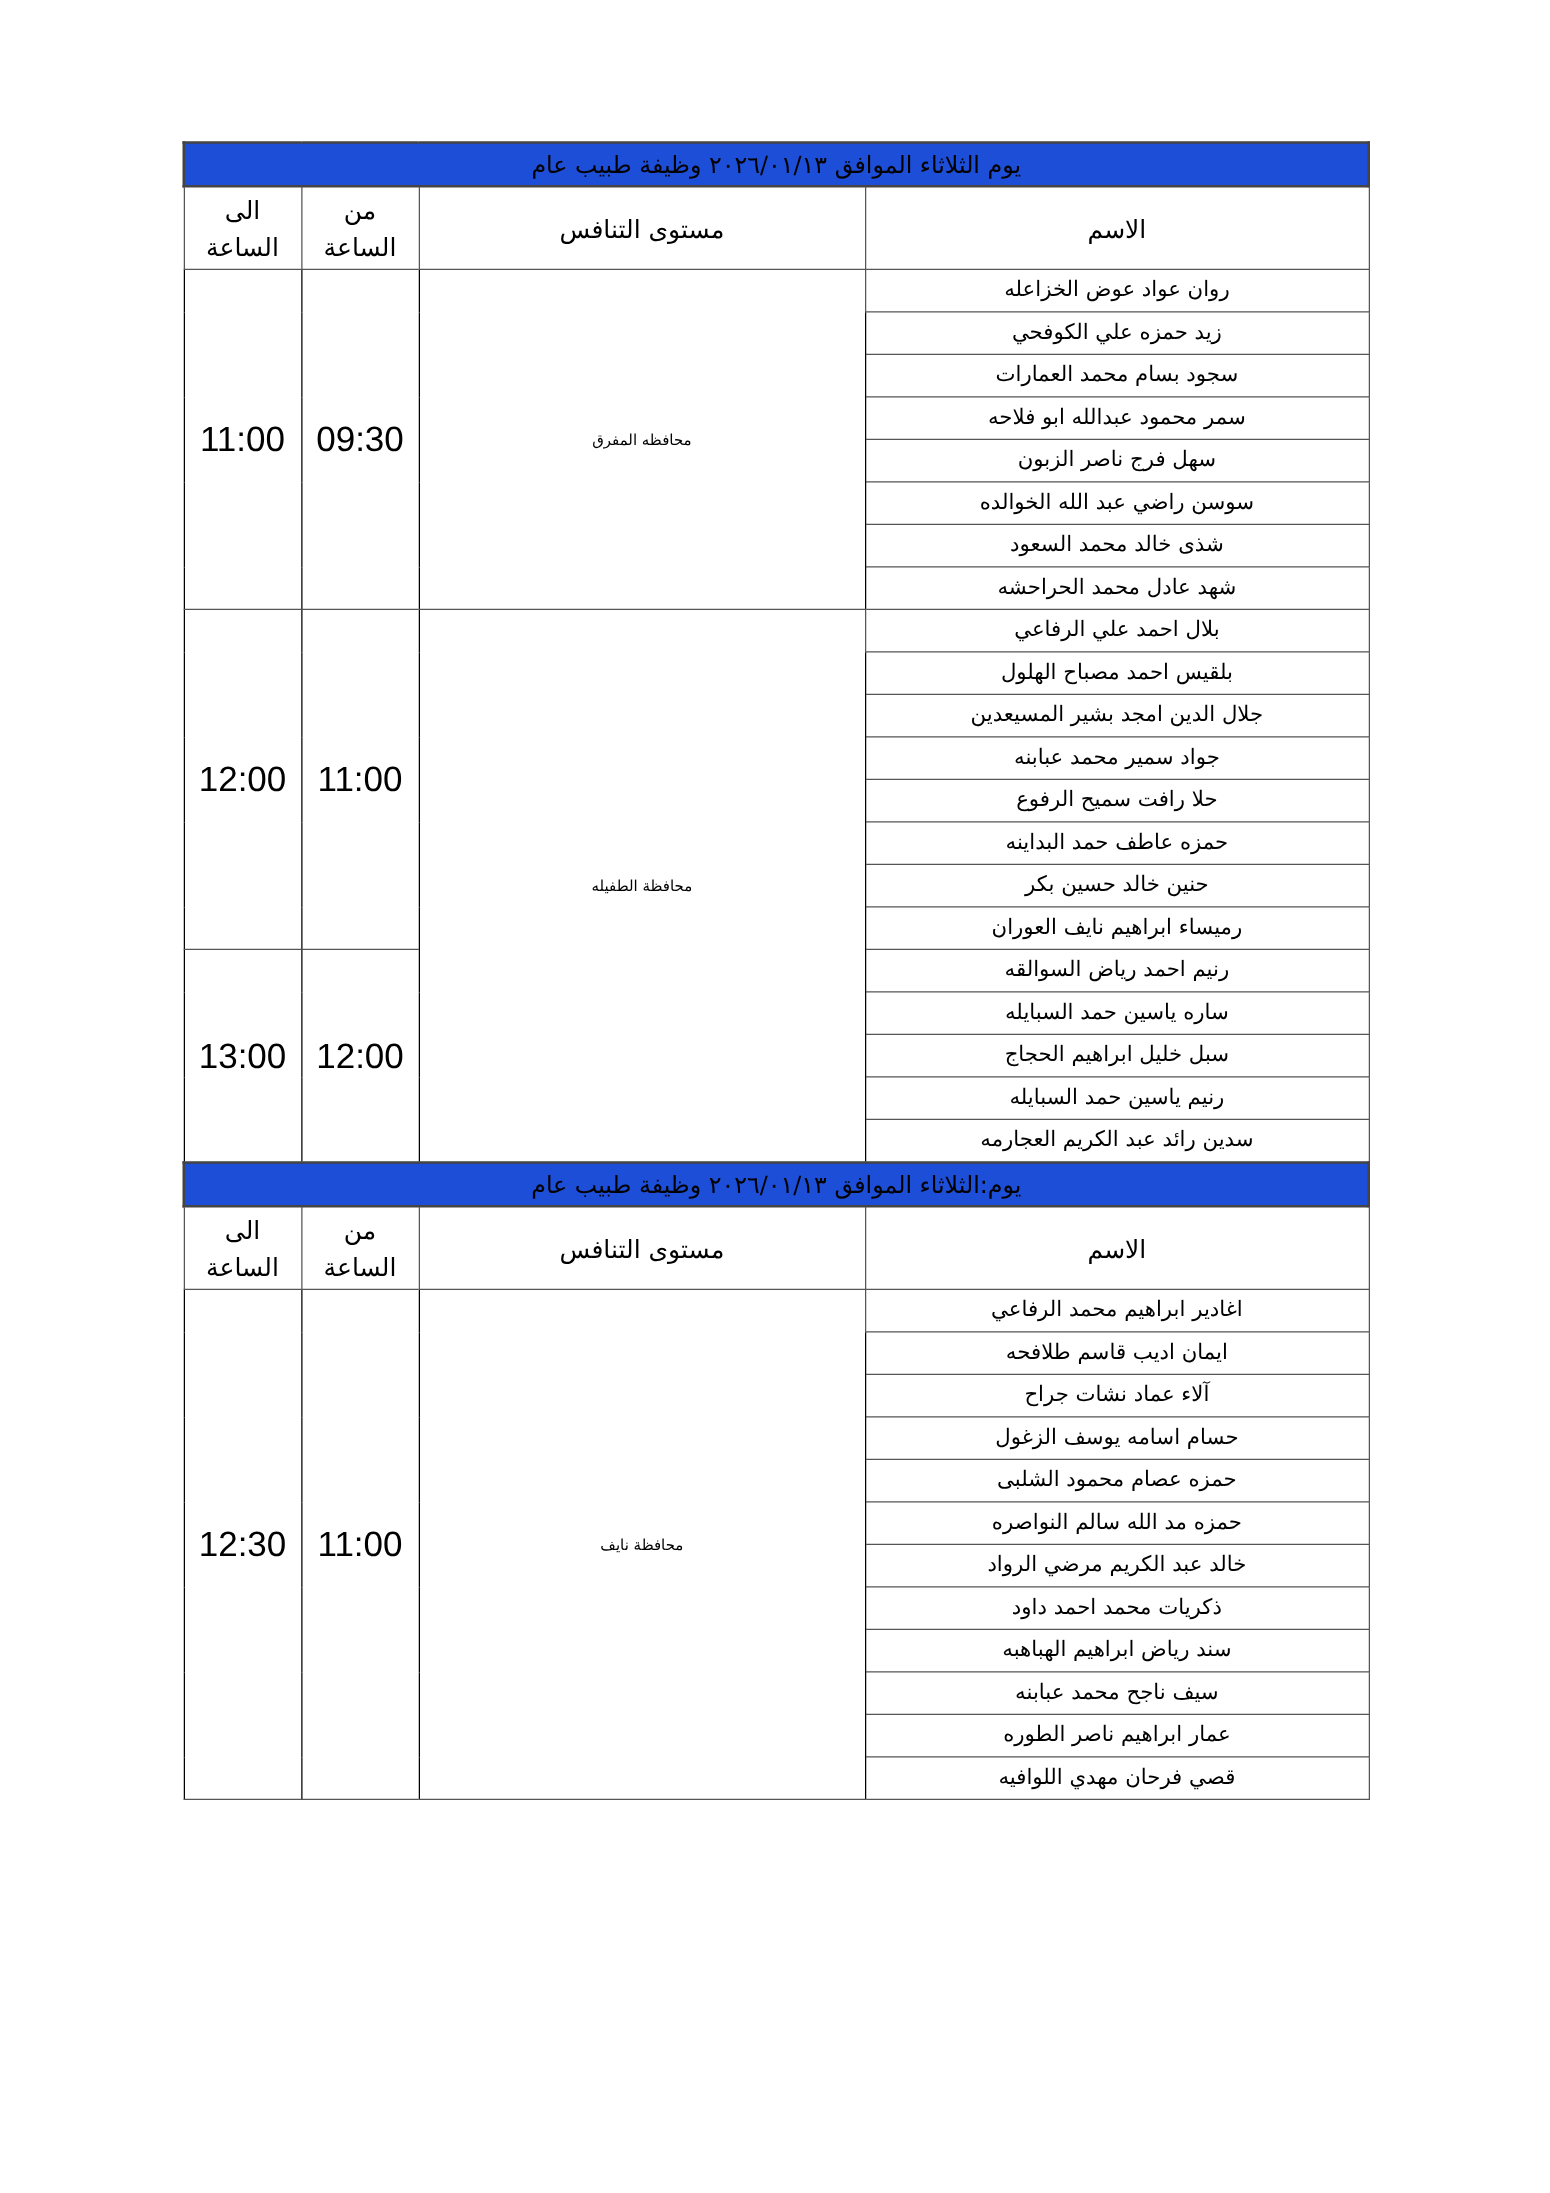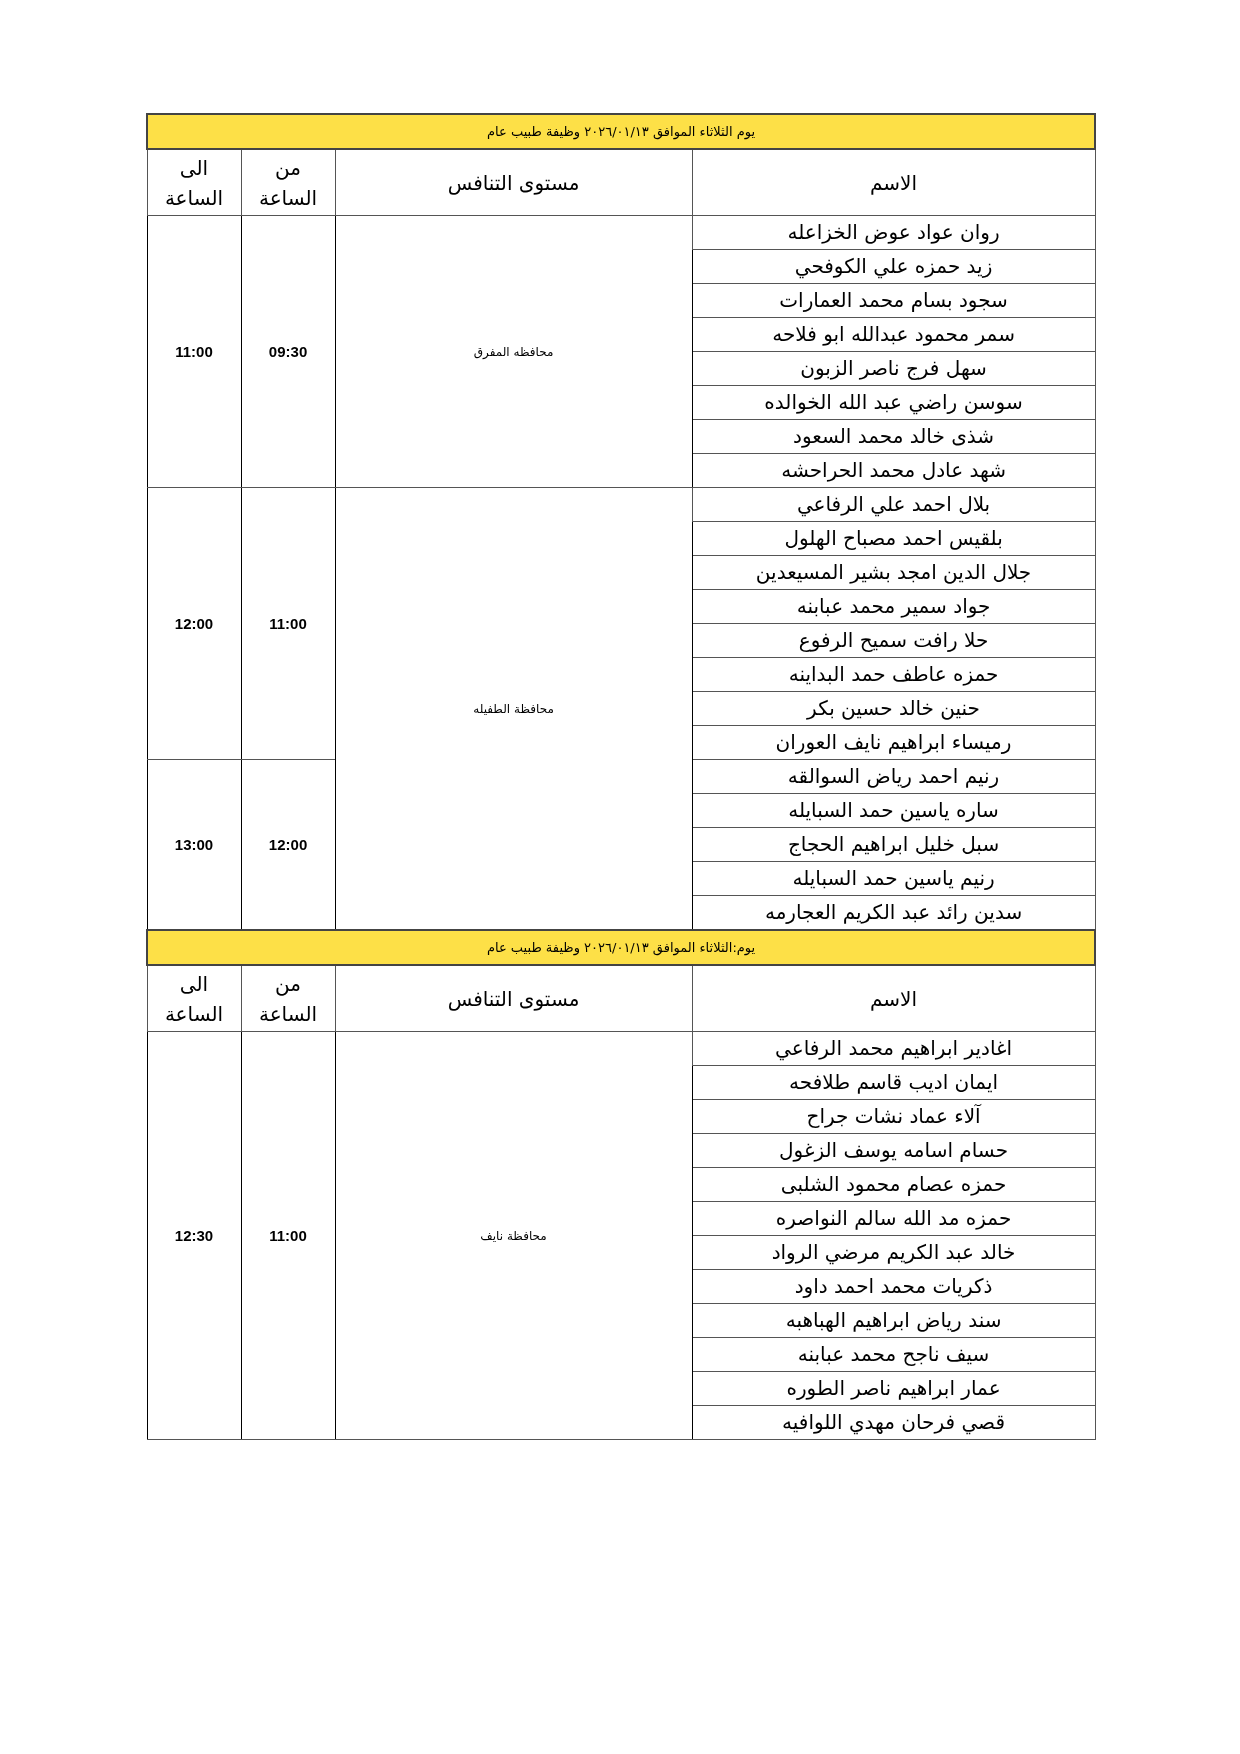--- a/index.html
+++ b/index.html
@@ -1,25 +1,25 @@
 <!DOCTYPE html>
 <html><head>
 <meta charset="utf-8">
 <style>
   html, body { margin: 0; padding: 0; background: #ffffff; }
   body { width: 1240px; height: 1754px; position: relative; overflow: hidden;
          font-family: "DejaVu Sans", "Liberation Sans", sans-serif; color: #000; }
   .sheet { position: absolute; left: 146px; top: 113px; width: 948px; }
   table { border-collapse: collapse; width: 948px; table-layout: fixed; direction: rtl; }
   td { border: 1.5px solid #555; padding: 0; text-align: center; vertical-align: middle; }
-  td.name { font-size: 20px; height: 33px; line-height: 33px; white-space: nowrap; overflow: hidden; }
-  td.title { background: #fde047; height: 33px; font-size: 13px; border: 2px solid #444; }
+  td.name { font-size: 17px; height: 33px; line-height: 33px; white-space: nowrap; overflow: hidden; }
+  td.title { background: #1d4ed8; height: 33px; font-size: 19px; border: 2px solid #444; }
   td.hdr { height: 65px; font-size: 20px; line-height: 30px; }
   td.level { font-size: 12px; border-left: 1.5px solid #000; border-right: 1.5px solid #000; }
-  td.time { font-size: 15px; font-weight: bold; font-family: "Liberation Sans", sans-serif; border-left: 1.5px solid #000; border-right: 1.5px solid #000; }
+  td.time { font-size: 28px; font-weight: normal; font-family: "Liberation Sans", sans-serif; border-left: 1.5px solid #000; border-right: 1.5px solid #000; }
   col.c-name { width: 403px; }
   col.c-level { width: 357px; }
   col.c-from { width: 94px; }
   col.c-to { width: 94px; }
 </style>
 </head>
 <body>
 
 <div class="sheet">
   <table>

